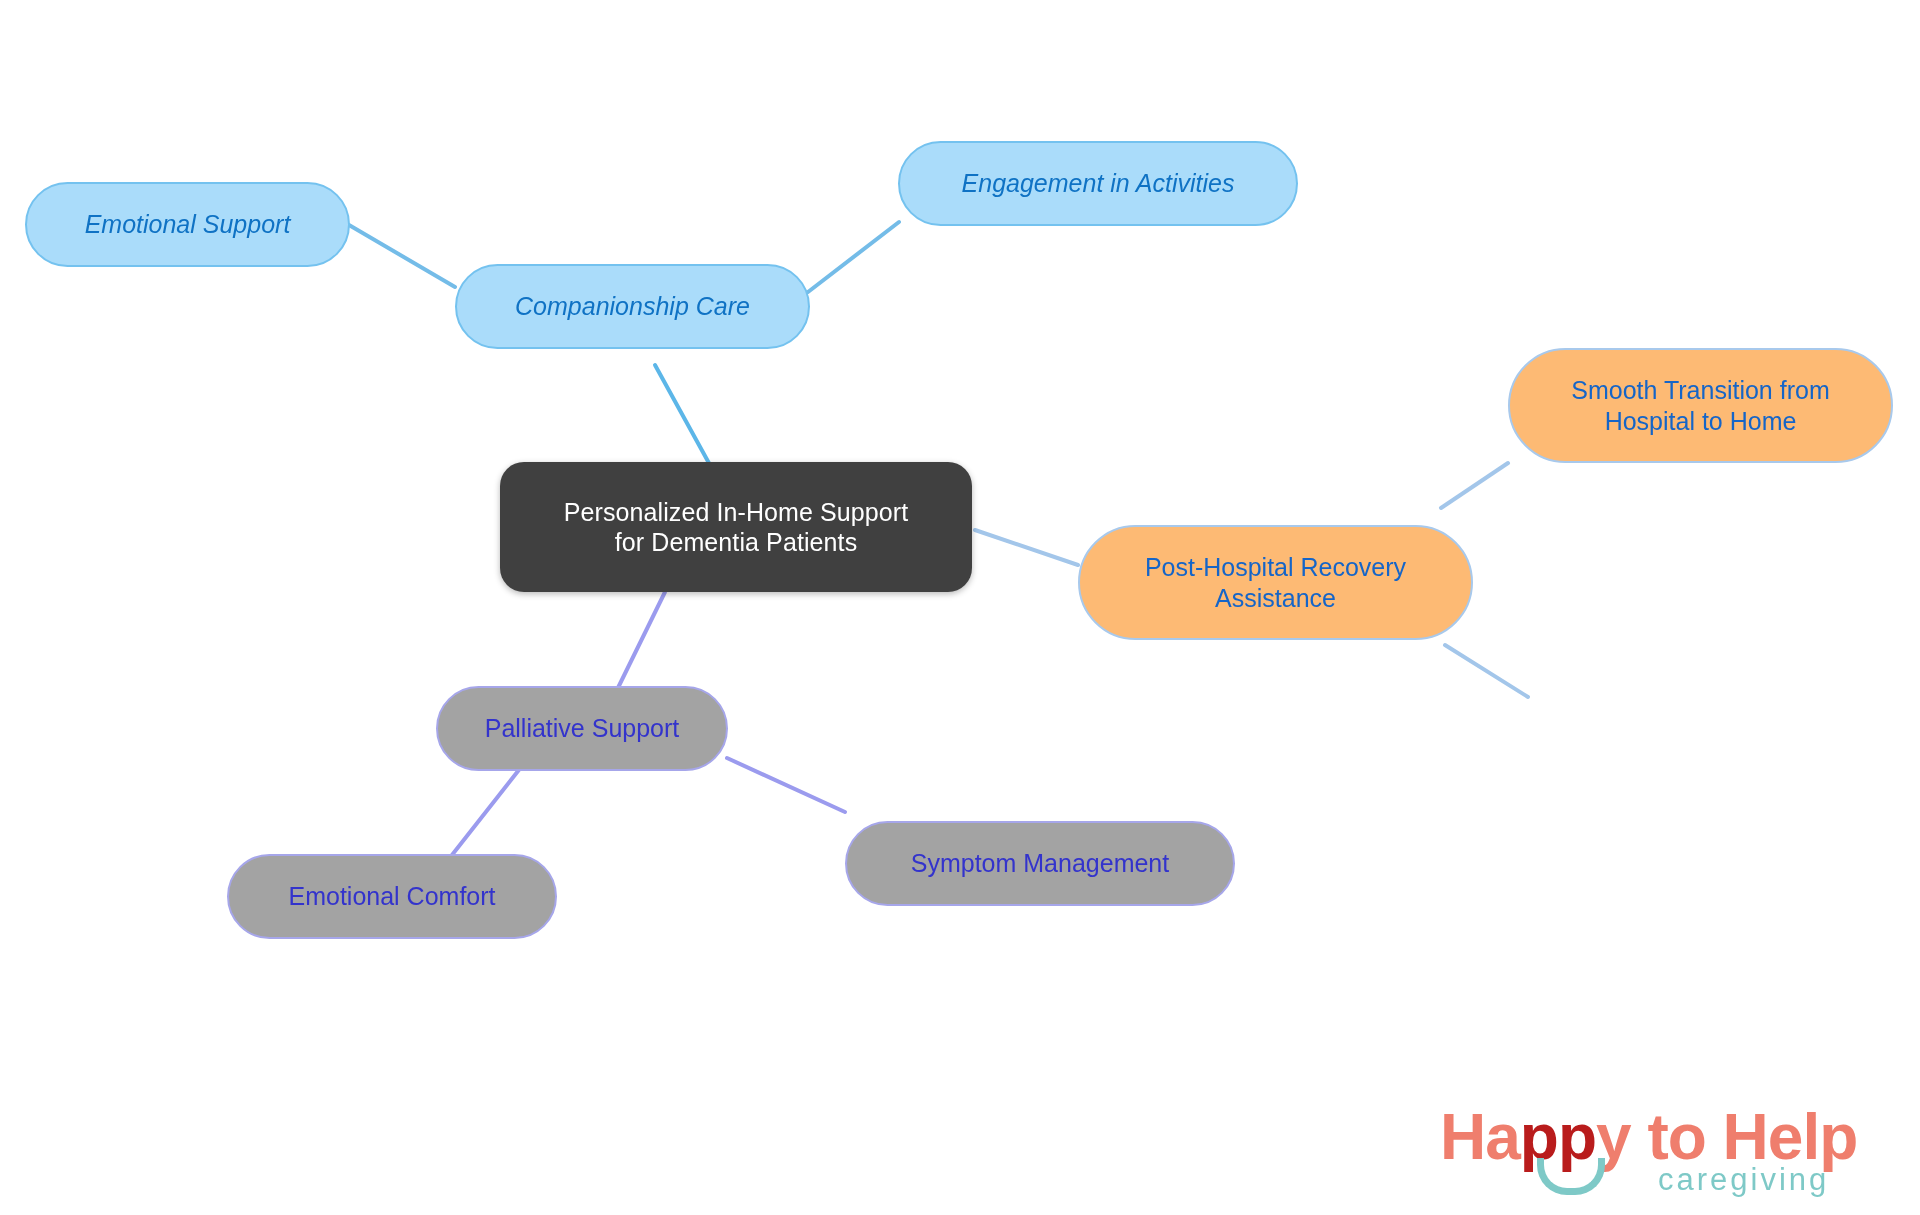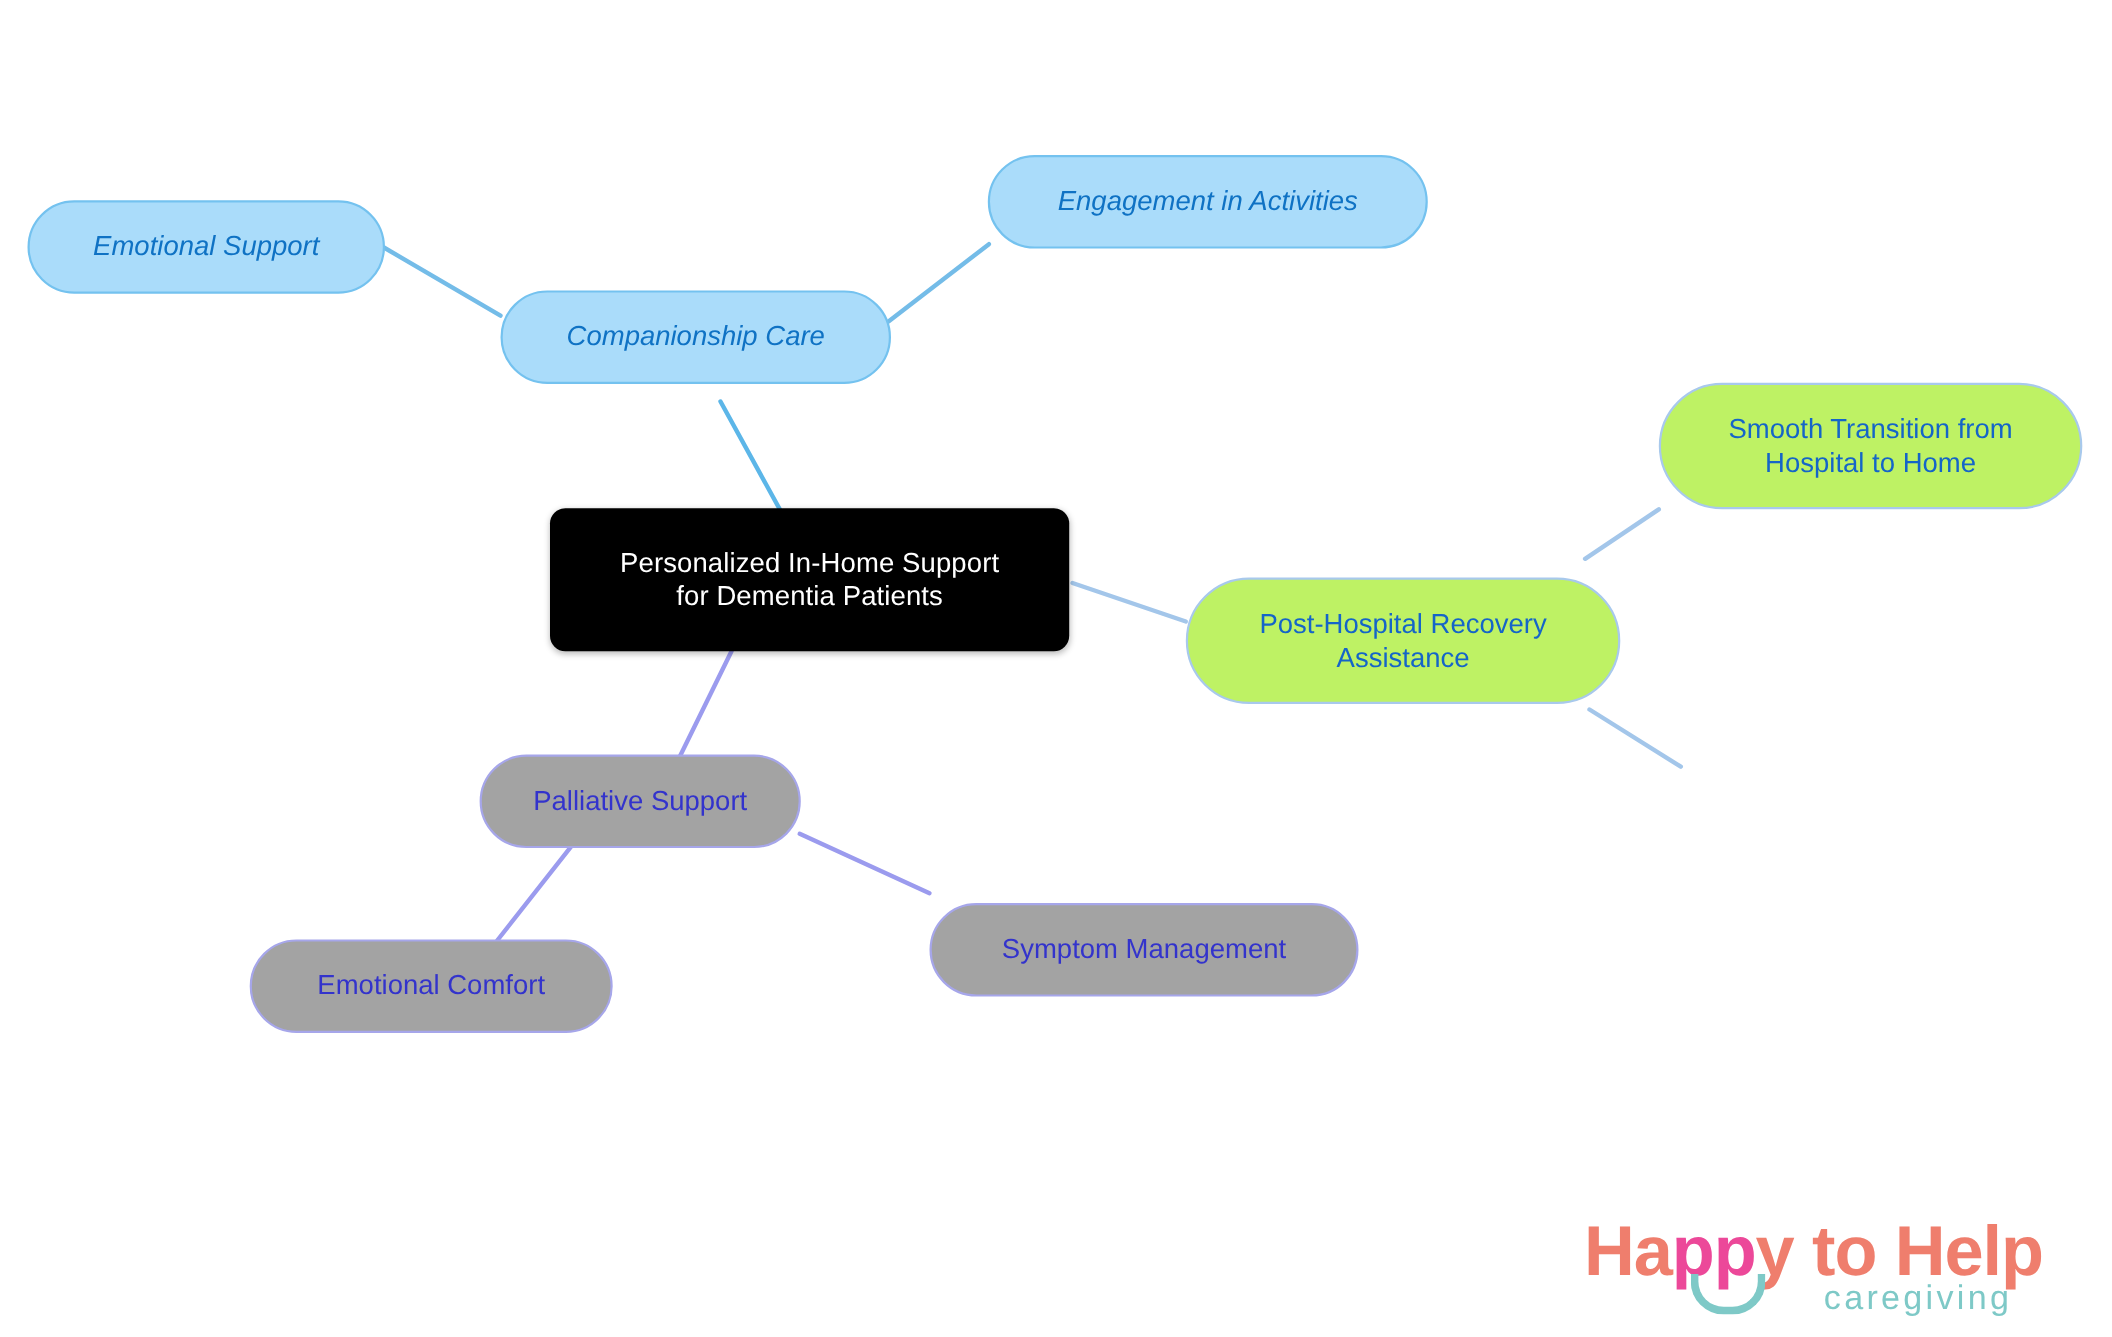--- a/index.html
+++ b/index.html
@@ -31,37 +31,37 @@
     display: flex;
     align-items: center;
     justify-content: center;
     text-align: center;
     border-radius: 999px;
     line-height: 1.22;
     white-space: pre-line;
     padding: 0 24px;
   }
   .node.root {
-    background: #000000;
+    background: #404040;
     color: #ffffff;
     border: none;
-    border-radius: 14px;
+    border-radius: 24px;
     font-size: 25px;
     letter-spacing: 0.1px;
     box-shadow: 0 2px 6px rgba(0,0,0,0.28);
   }
   .node.blue-dark {
     background: #aadcfa;
     border: 2px solid #74c2ef;
     color: #0f72c4;
     font-size: 25px;
     font-style: italic;
   }
   .node.blue-pale {
-    background: #bef264;
+    background: #fdba74;
     border: 2px solid #a8c9ec;
     color: #1565c8;
     font-size: 25px;
   }
   .node.purple {
     background: #a3a3a3;
     border: 2px solid #a6a6ea;
     color: #3333cc;
     font-size: 25px;
   }
@@ -77,21 +77,21 @@
   .logo-wordmark {
     position: absolute;
     left: 0;
     top: 0;
     font-size: 64px;
     font-weight: bold;
     letter-spacing: -1px;
     white-space: nowrap;
   }
   .logo-coral { color: #ef7e6d; }
-  .logo-teal  { color: #ec4899; }
+  .logo-teal  { color: #b91c1c; }
   .logo-smile {
     position: absolute;
     left: 97px;
     top: 58px;
     width: 54px;
     height: 30px;
     border: 7px solid #7ec9c7;
     border-top: none;
     border-radius: 0 0 30px 30px;
   }

